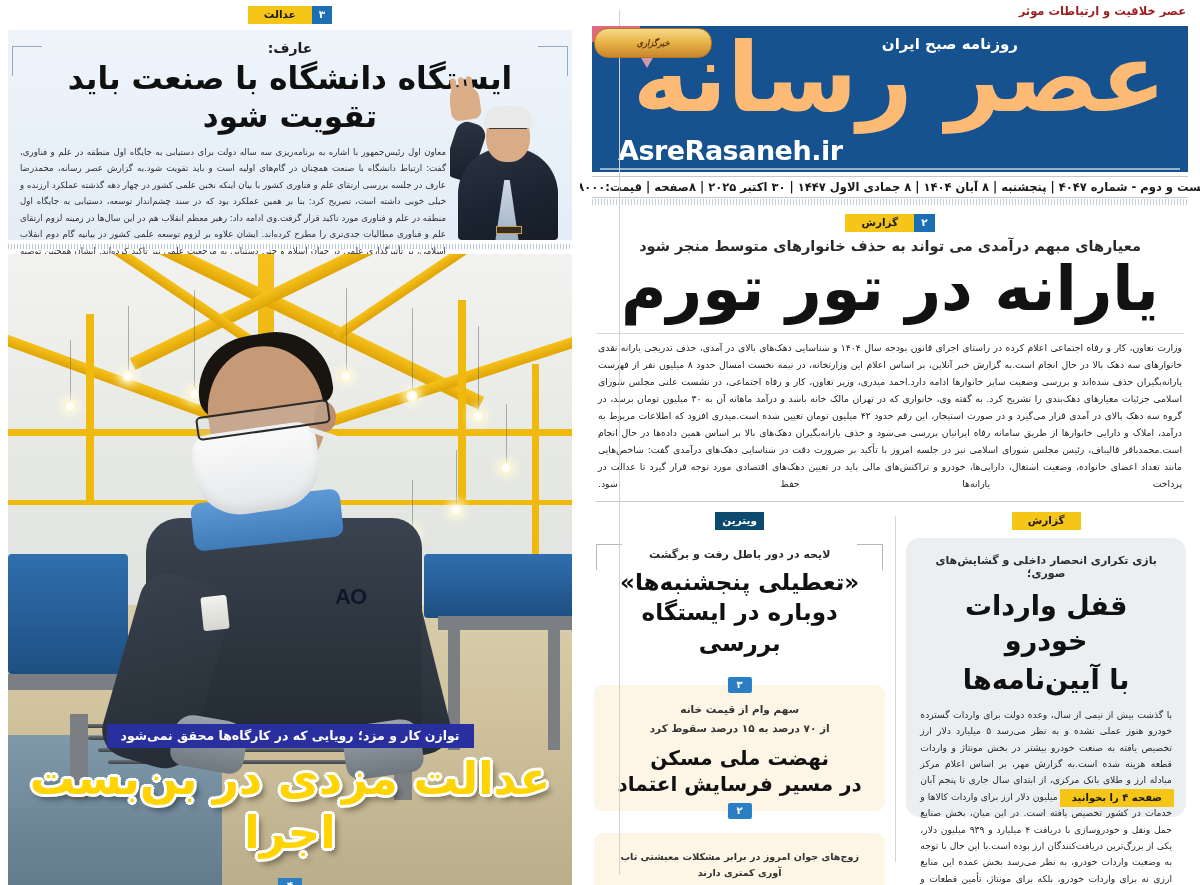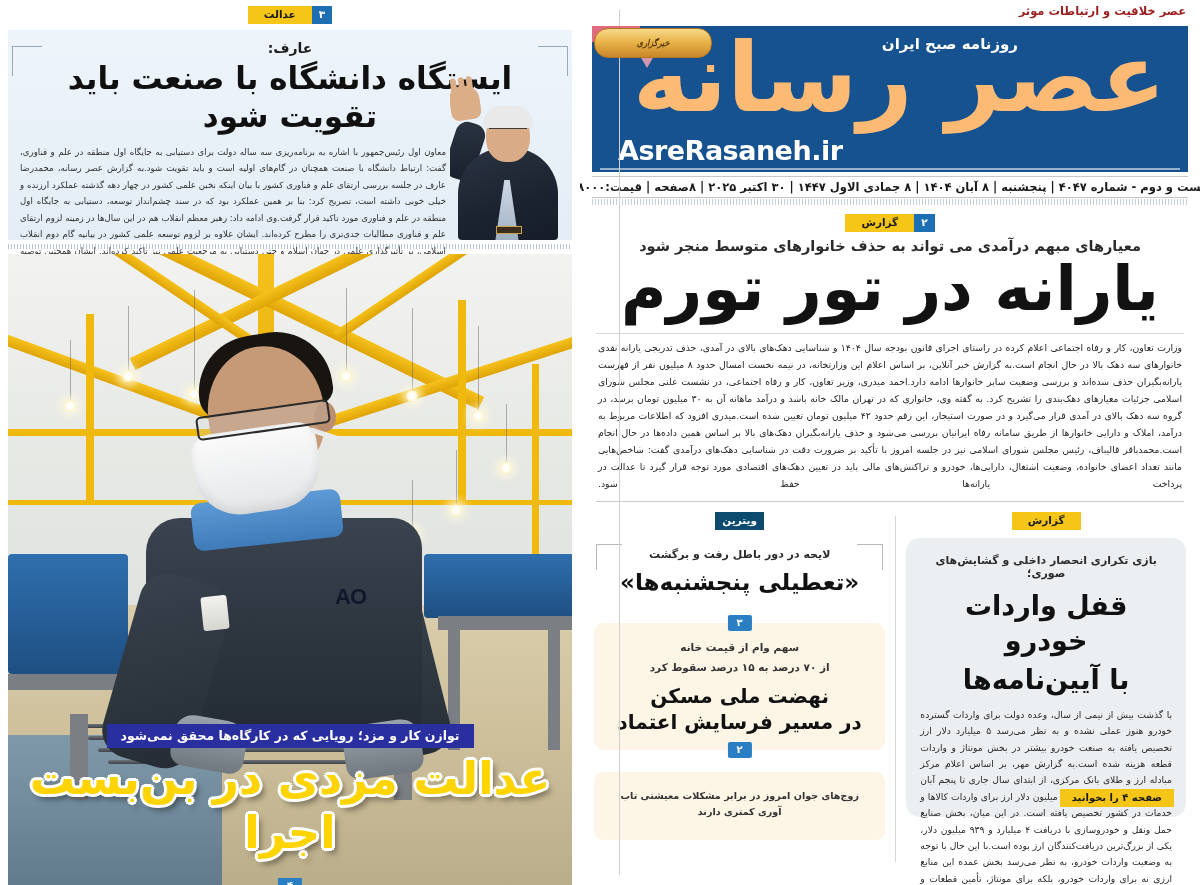--- a/index.html
+++ b/index.html
@@ -783,20 +783,21 @@
       <div class="col-vitrine">
         <div class="badge-row" style="margin-top:2px;">
           <div class="badge-num">ویترین</div>
         </div>
 
         <div class="vitrine-frame">
           <div class="corner tr"></div>
           <div class="corner tl"></div>
           <div class="vitrine-kicker">لایحه در دور باطل رفت و برگشت</div>
           <div class="vitrine-title">«تعطیلی پنجشنبه‌ها»</div>
+          <div class="vitrine-title">دوباره در ایستگاه بررسی</div>
         </div>
 
         <div class="cream-box">
           <div class="badge-float">۳</div>
           <div class="mini-kicker">سهم وام از قیمت خانه</div>
           <div class="mini-kicker" style="margin-top:-5px;">از ۷۰ درصد به ۱۵ درصد سقوط کرد</div>
           <div class="mini-title">نهضت ملی مسکن</div>
           <div class="mini-title">در مسیر فرسایش اعتماد</div>
           <div class="badge-float bottom">۲</div>
         </div>

